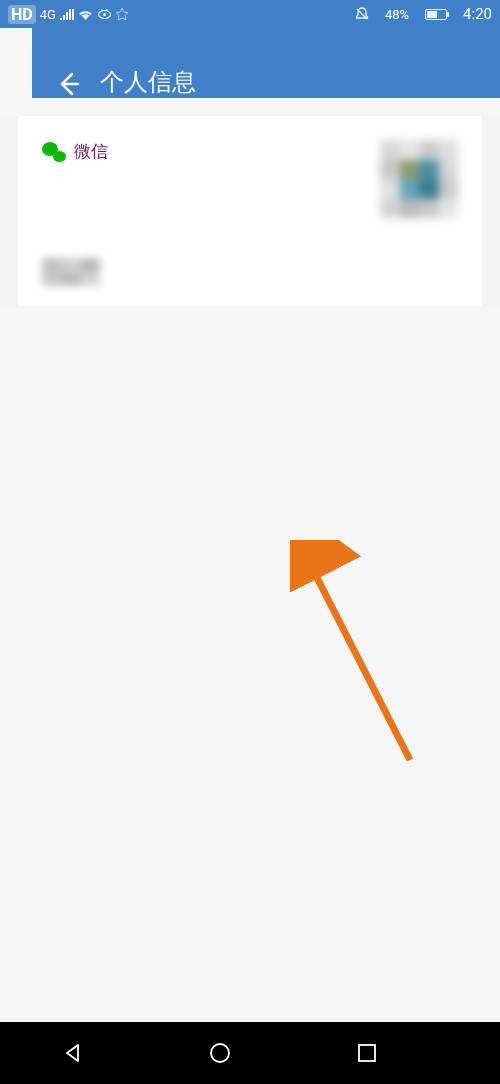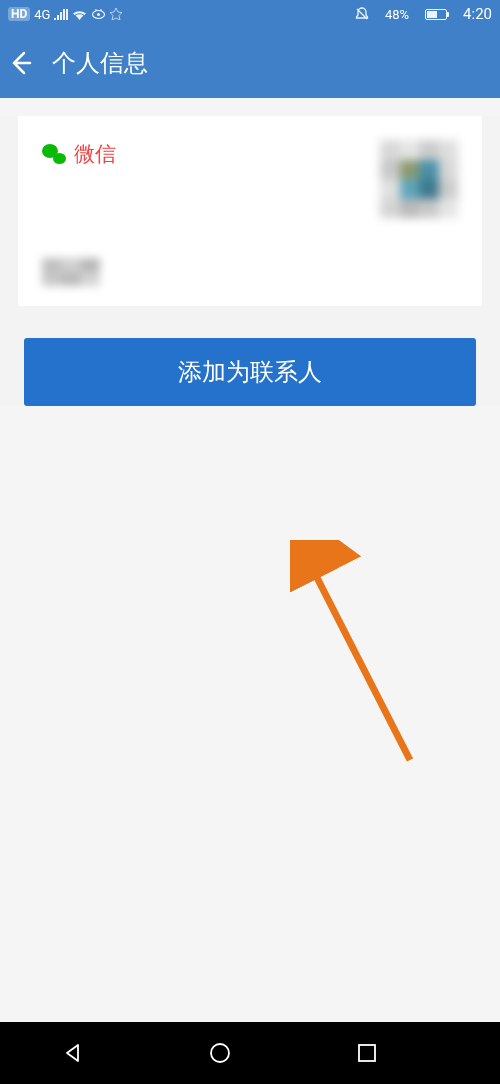--- a/index.html
+++ b/index.html
@@ -32,34 +32,35 @@
     }
     .status-right {
       display: flex;
       align-items: center;
       gap: 16px;
     }
     .hd-badge {
       background: rgba(255,255,255,0.3);
       border-radius: 3px;
       padding: 0 3px;
-      font-size: 12px;
+      font-size: 16px;
       font-weight: bold;
     }
     .status-icon {
       display: inline-flex;
       align-items: center;
     }
     .app-bar {
       height: 70px;
       background: #4080c8;
       display: flex;
-      align-items: center;
-      padding: 0 4px;
+      align-items: flex-end;
+      padding: 0 20px;
       color: #fff;
+      margin-left: 32px;
     }
     .back-arrow {
       width: 28px;
       height: 28px;
       cursor: pointer;
       margin-right: 20px;
     }
     .app-title {
       font-size: 24px;
       font-weight: 400;
@@ -101,22 +102,22 @@
     .wechat-icon .bubble2 {
       position: absolute;
       width: 13px;
       height: 11px;
       background: #09bb07;
       border-radius: 50%;
       bottom: 0;
       right: 0;
     }
     .profile-name {
-      font-size: 21px;
-      color: #ef4444;
+      font-size: 17px;
+      color: #701a75;
     }
     .avatar {
       width: 78px;
       height: 78px;
       position: relative;
       filter: blur(5px);
     }
     .avatar-mosaic {
       width: 100%;
       height: 100%;
@@ -333,21 +334,20 @@
       <div></div>
         <div></div>
         <div></div>
         <div></div>
         <div></div>
         <div></div>
     </div>
   </div>
 
 
-  <button class="add-button">添加为联系人</button>
 </div>
 
 <svg class="annotation-arrow" viewBox="0 0 130 230">
   <defs>
     <marker id="arrowhead" markerWidth="14" markerHeight="14" refX="3" refY="7" orient="auto">
       <polygon points="0 0, 14 7, 0 14" fill="#e8751a"></polygon>
     </marker>
   </defs>
   <line x1="120" y1="220" x2="18" y2="20" stroke="#e8751a" stroke-width="7" marker-end="url(#arrowhead)"></line>
 </svg>

